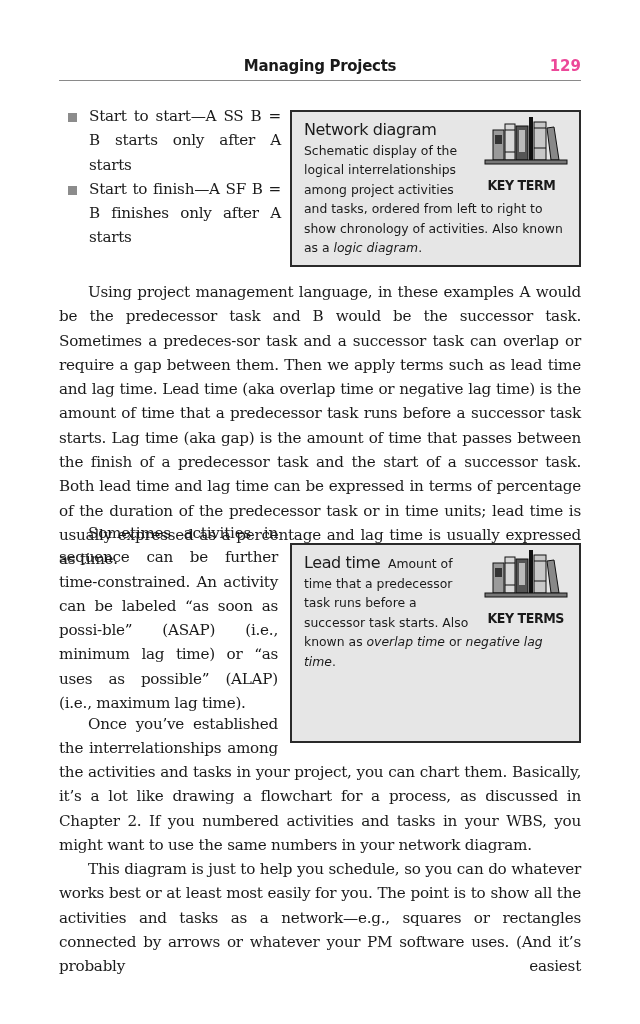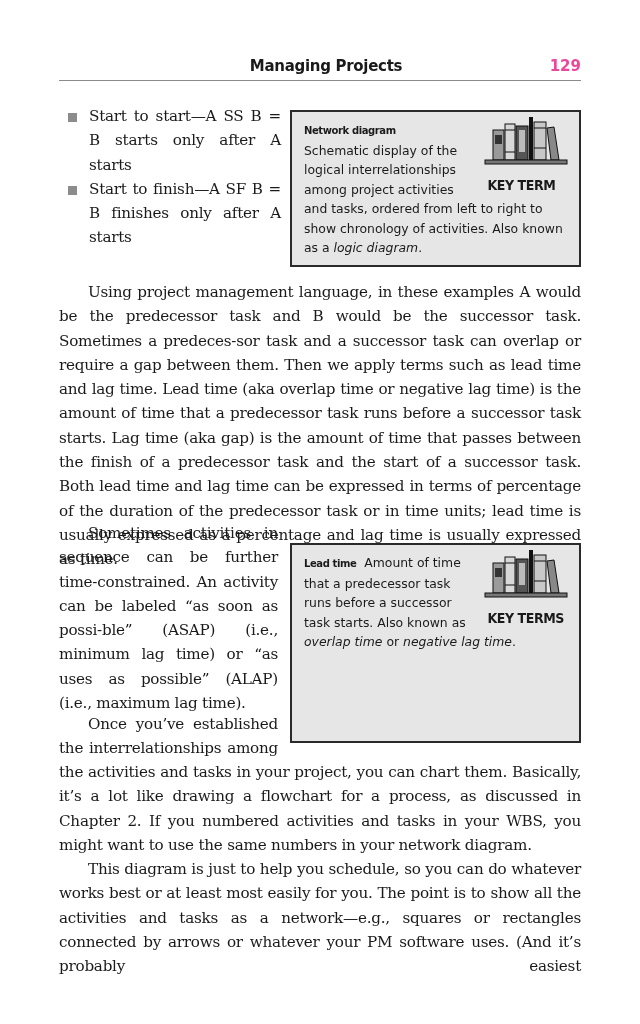--- a/index.html
+++ b/index.html
@@ -1,29 +1,29 @@
 <!DOCTYPE html>
 <html><head>
 <meta charset="utf-8">
 <style>
   html, body { margin: 0; padding: 0; background: #ffffff; }
   body { width: 640px; height: 1024px; position: relative; overflow: hidden; color: #1a1a1a; }
 
   .header { position: absolute; left: 59px; top: 56px; width: 522px; height: 24px; border-bottom: 1.5px solid #8a8a8a; }
-  .header-title { position: absolute; left: 6px; width: 100%; text-align: center; top: 1px; font-family: "DejaVu Sans", sans-serif; font-weight: bold; font-size: 15px; letter-spacing: -0.3px; color: #1a1a1a; }
+  .header-title { position: absolute; left: 0; width: 100%; text-align: center; top: 1px; font-family: "DejaVu Sans", sans-serif; font-weight: bold; font-size: 15px; letter-spacing: -0.3px; color: #1a1a1a; }
   .header-page { position: absolute; right: 0; top: 1px; font-family: "DejaVu Sans", sans-serif; font-weight: bold; font-size: 15px; color: #ec4899; }
 
   .serif { font-family: "DejaVu Serif", serif; font-size: 15.2px; line-height: 24.3px; color: #1a1a1a; letter-spacing: -0.25px; }
 
   .bullets { position: absolute; left: 63px; top: 104px; width: 218px; margin: 0; padding: 0; list-style: none; }
   .bullets li { position: relative; padding-left: 26px; text-align: justify; }
   .bullets li .sq { position: absolute; left: 5px; top: 9px; width: 9px; height: 9px; background: #8c8c8c; }
 
   .box { position: absolute; background: #e6e6e6; border: 2px solid #2a2a2a; box-sizing: border-box; font-family: "DejaVu Sans", sans-serif; font-size: 12.4px; line-height: 19.5px; color: #1a1a1a; padding: 8px 10px 0 12px; }
-  .box .term { font-weight: bold; font-size: 10px; letter-spacing: -0.4px; }
+  .box .term { font-weight: normal; font-size: 16px; letter-spacing: -0.4px; }
   .box .ital { font-style: italic; }
   .box .badge { float: right; width: 90px; margin: -4px -4px 0 8px; }
   .box .badge-label { font-family: "DejaVu Sans", sans-serif; font-weight: bold; font-size: 14px; letter-spacing: -0.5px; transform: scaleX(0.9); display: block; line-height: 18px; margin-top: 2px; }
   .box p { margin: 0; }
 
   .box1 { left: 290px; top: 110px; width: 291px; height: 157px; }
   .box2 { left: 290px; top: 543px; width: 291px; height: 200px; }
 
   .para { position: absolute; margin: 0; text-align: justify; }
   .indent { text-indent: 29px; }

